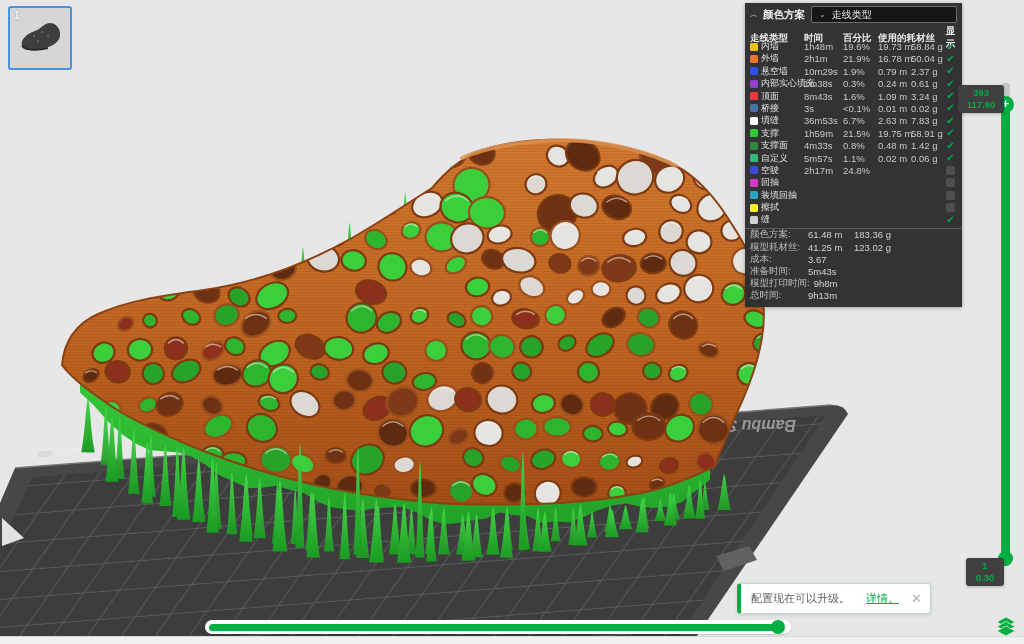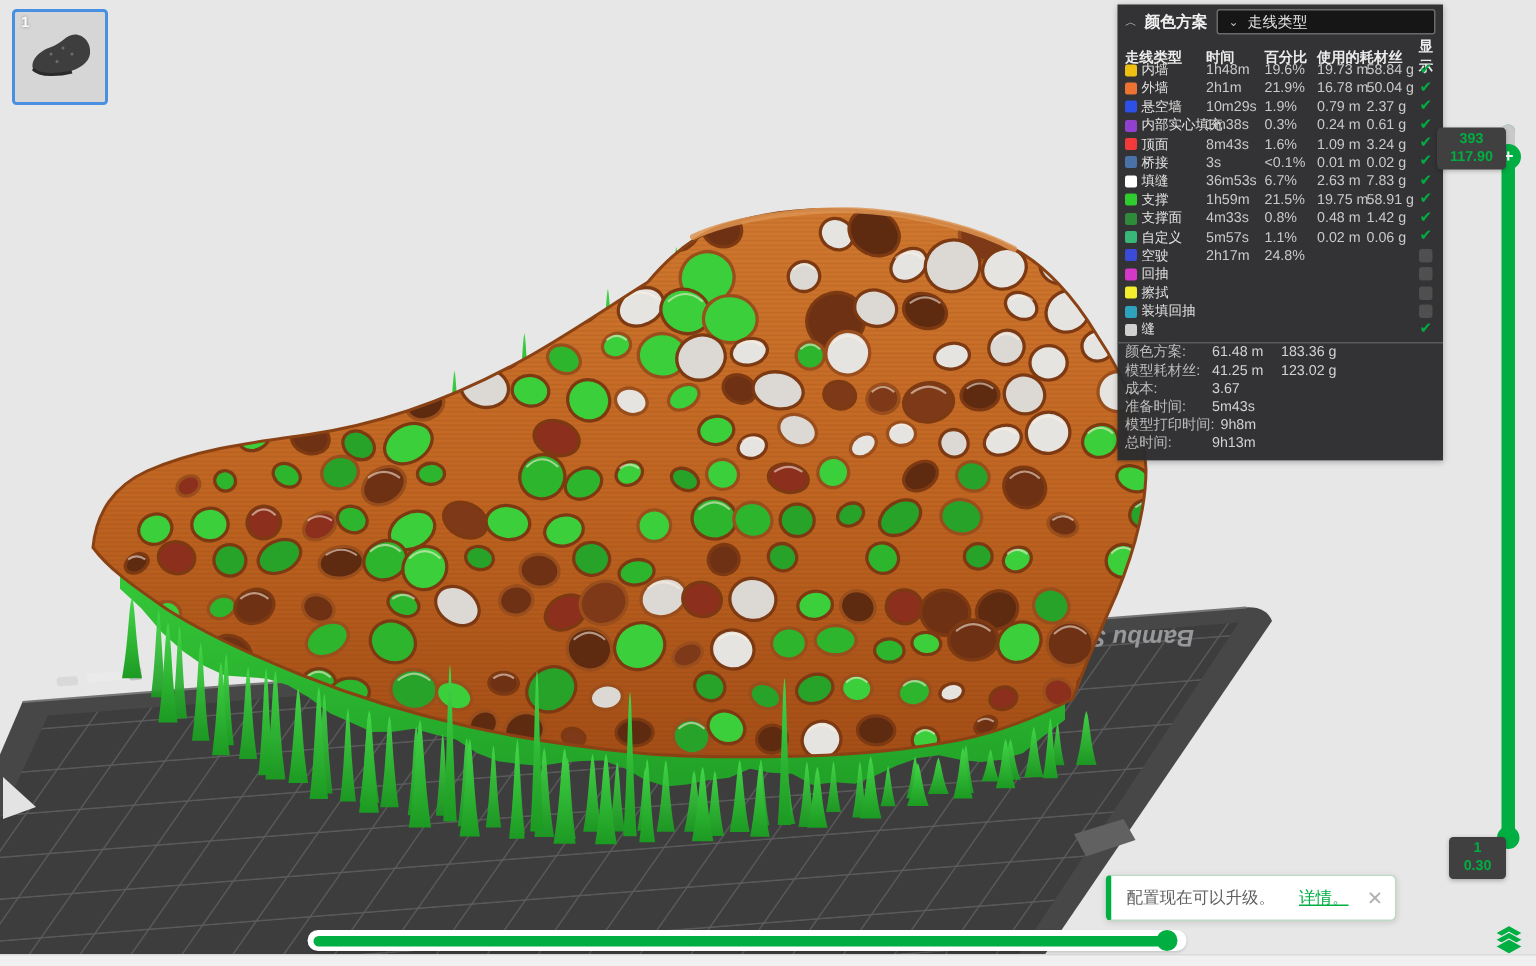--- a/index.html
+++ b/index.html
@@ -722,35 +722,35 @@
         <span class="cell"></span>
         <span class="cell"></span>
         <span class="cell"></span>
         <span class="cell"></span>
         <span class="chkwrap">
           <span class="chk-off"></span>
         </span>
       </div>
       <div class="prow">
         <span class="lab">
+          <span class="sw" style="background: rgb(47, 163, 190);"></span>
+          <span>装填回抽</span>
+        </span>
+        <span class="cell"></span>
+        <span class="cell"></span>
+        <span class="cell"></span>
+        <span class="cell"></span>
+        <span class="chkwrap">
+          <span class="chk-off"></span>
+        </span>
+      </div>
+      <div class="prow">
+        <span class="lab">
           <span class="sw" style="background: rgb(244, 239, 46);"></span>
           <span>擦拭</span>
-        </span>
-        <span class="cell"></span>
-        <span class="cell"></span>
-        <span class="cell"></span>
-        <span class="cell"></span>
-        <span class="chkwrap">
-          <span class="chk-off"></span>
-        </span>
-      </div>
-      <div class="prow">
-        <span class="lab">
-          <span class="sw" style="background: rgb(47, 163, 190);"></span>
-          <span>装填回抽</span>
         </span>
         <span class="cell"></span>
         <span class="cell"></span>
         <span class="cell"></span>
         <span class="cell"></span>
         <span class="chkwrap">
           <span class="chk-off"></span>
         </span>
       </div>
       <div class="prow">

